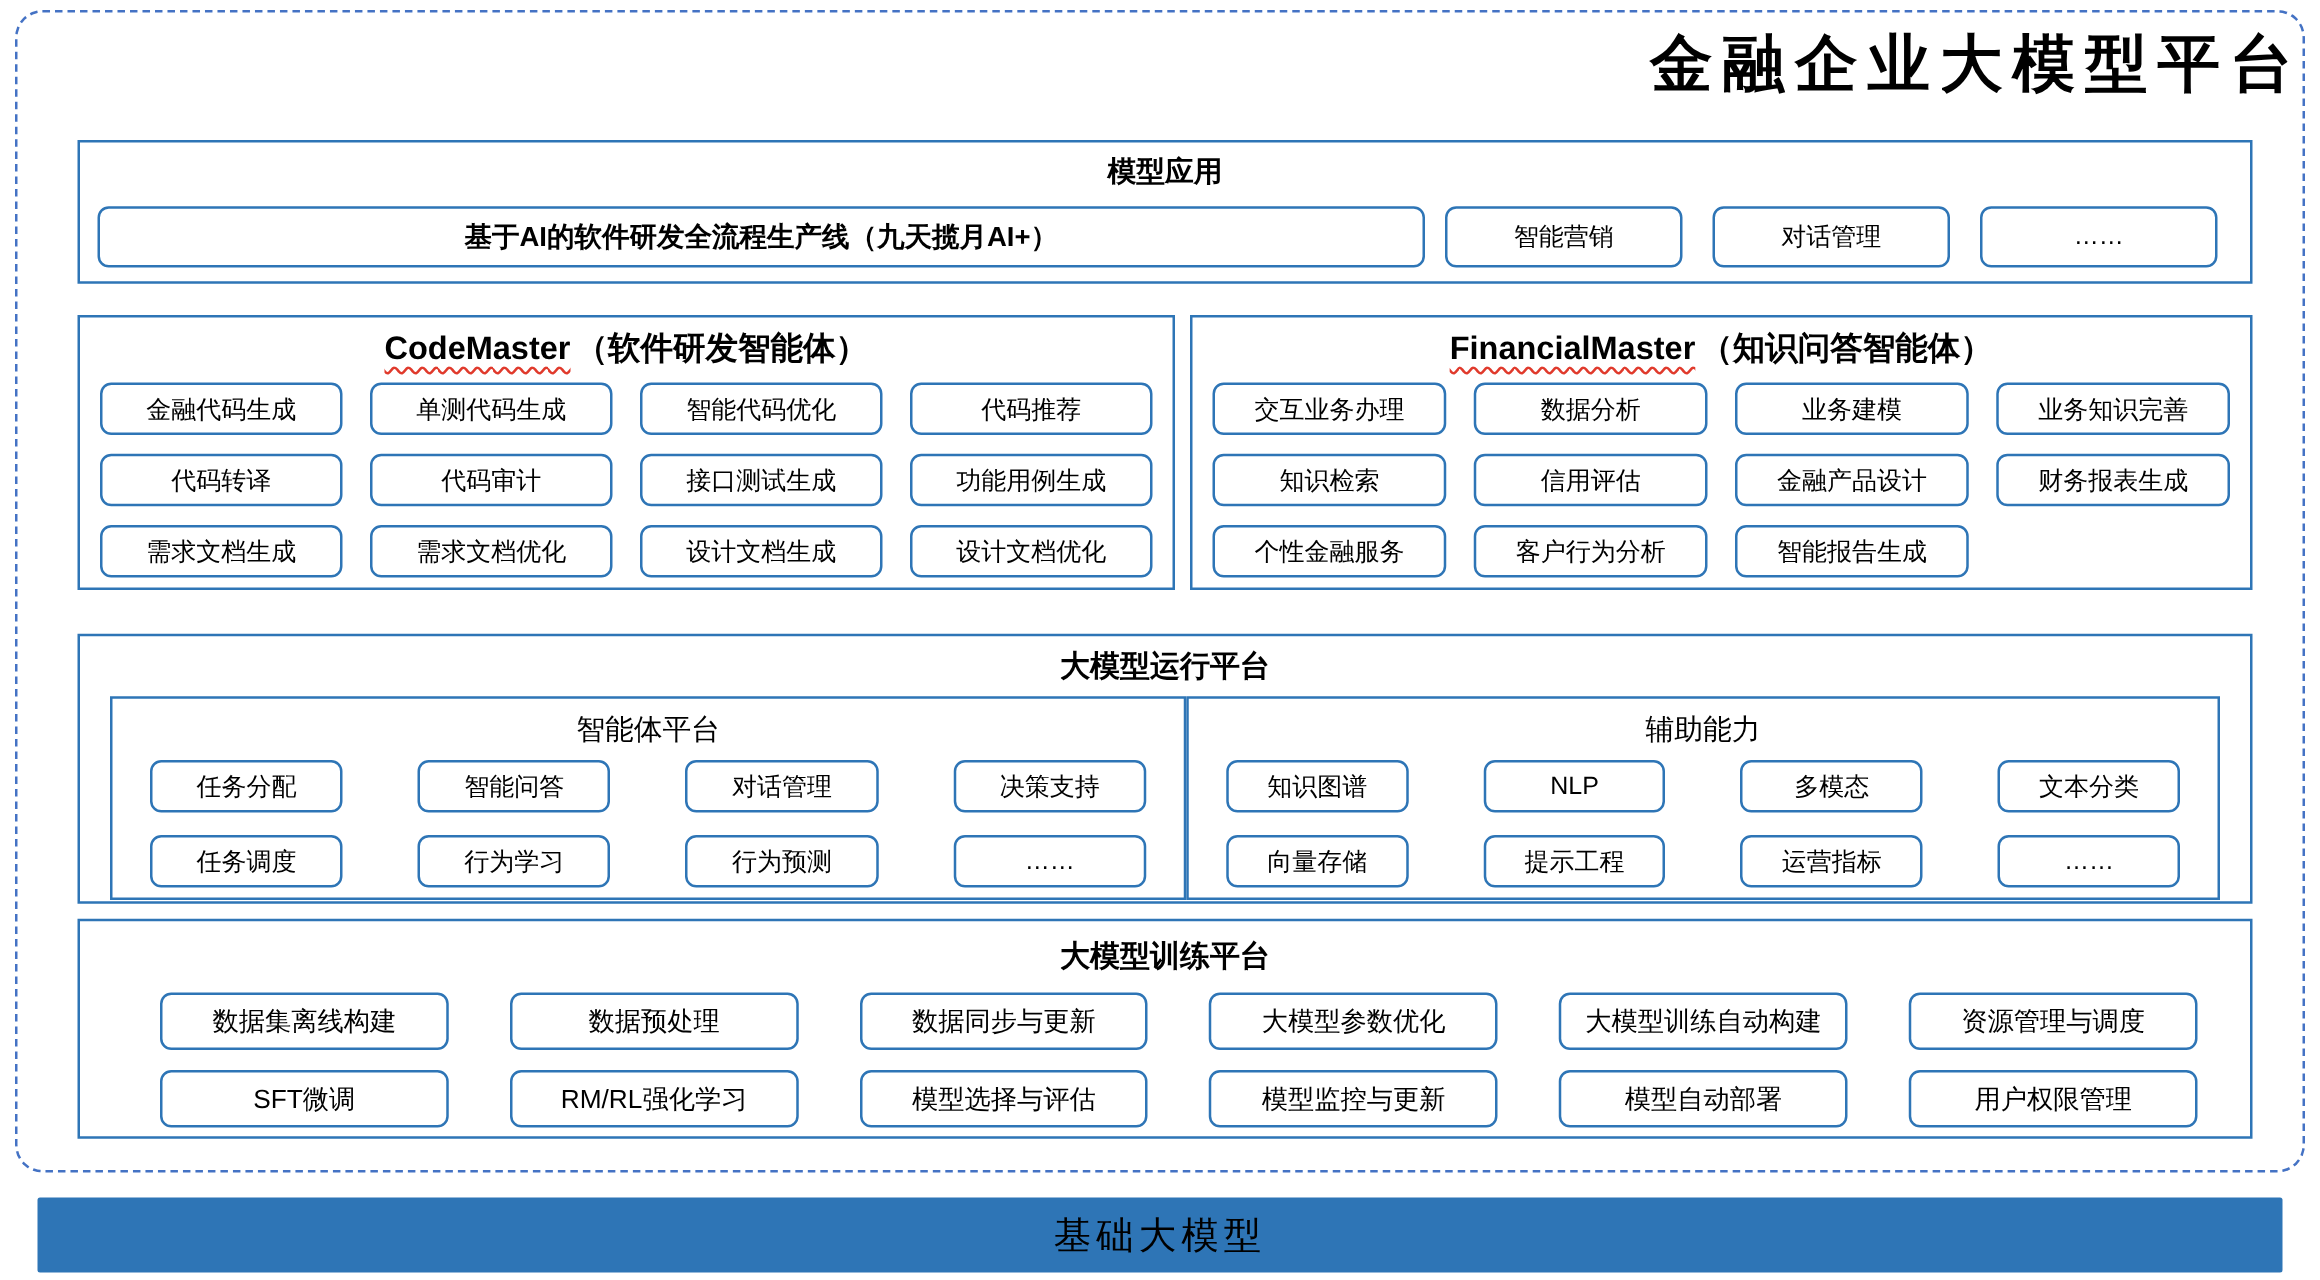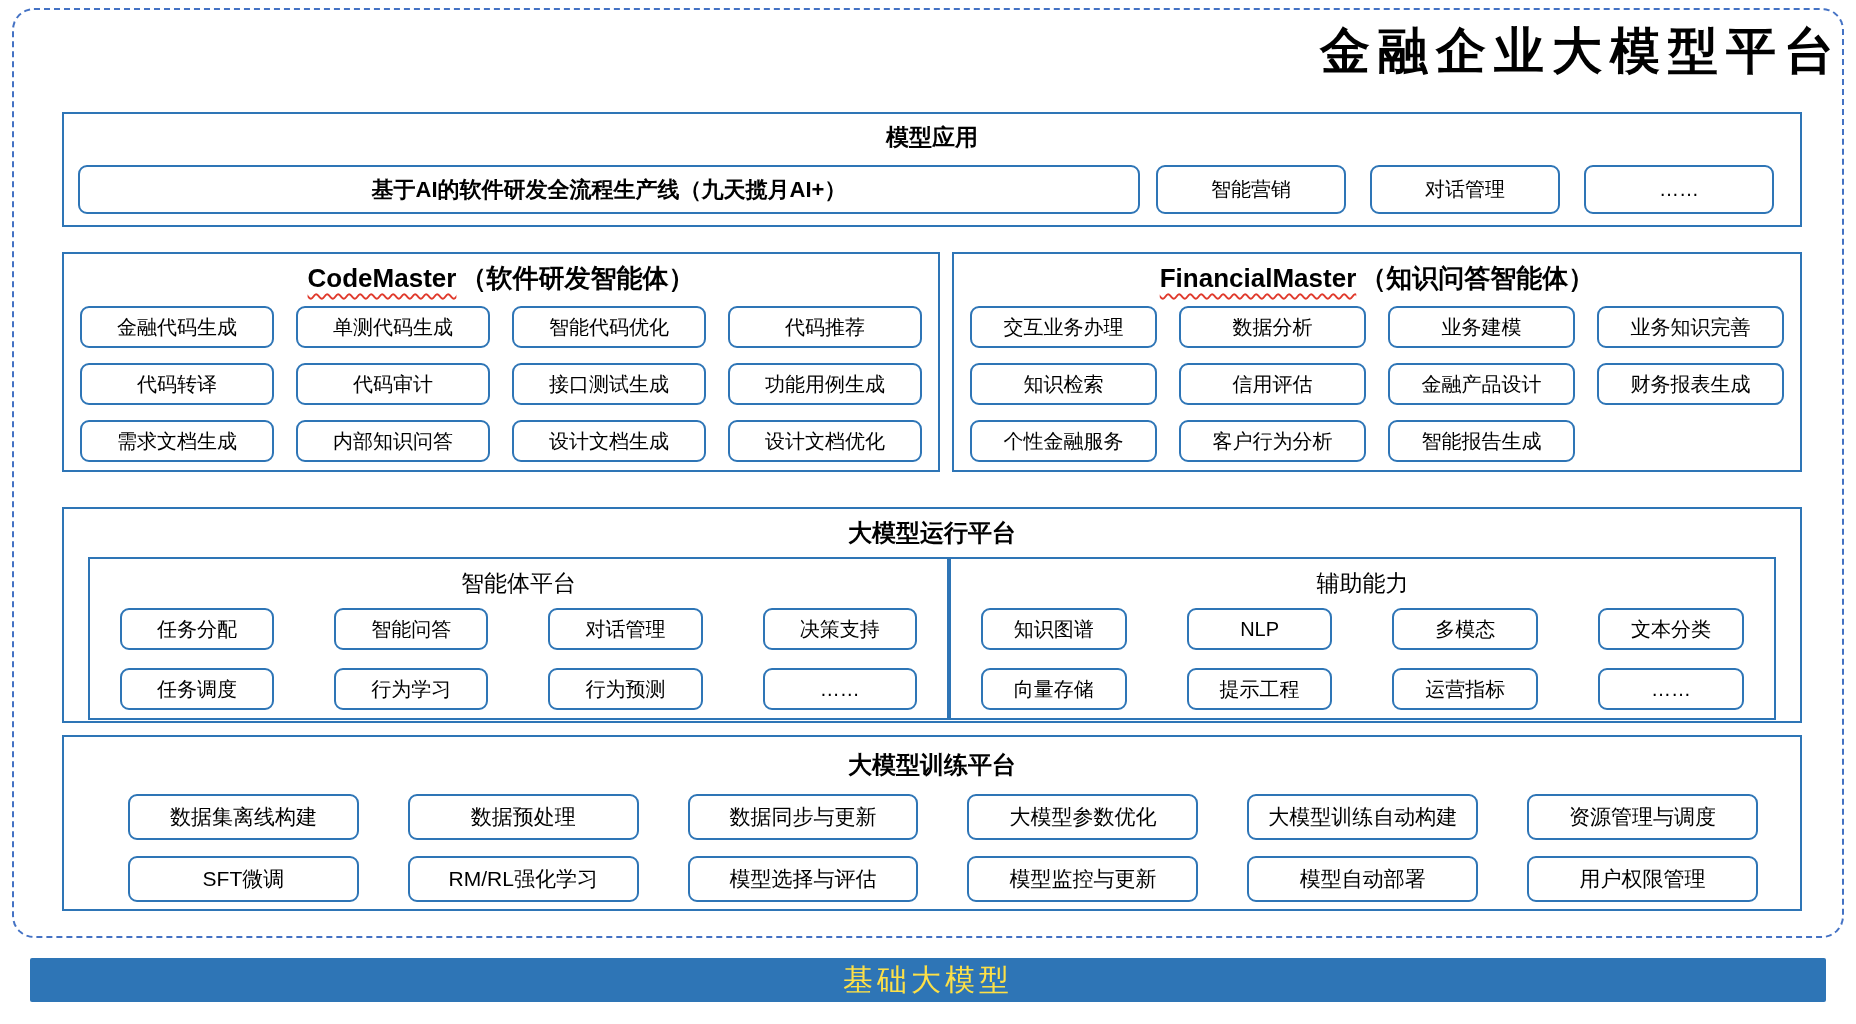--- a/index.html
+++ b/index.html
@@ -54,22 +54,22 @@
   .subpanel-header{text-align:center;font-size:23px;font-weight:400;padding-top:9px;}
   .subpanel-grid{display:grid;grid-template-columns:repeat(4,1fr);gap:18px 60px;padding:9px 30px 0;}
   .subpanel-grid .box{height:42px;}
   
   #sec-training{left:48px;top:725px;width:1740px;height:176px;}
   .training-header{text-align:center;font-weight:bold;font-size:24px;padding-top:12px;}
   .training-grid{display:grid;grid-template-columns:repeat(6,1fr);gap:16px 27px;padding:13px 42px 0;}
   .training-grid .box{height:46px;font-size:21px;margin-left:22px;}
   
   .foundation{
-    position:absolute;left:30px;top:958px;width:1796px;height:44px;
-    background:#2E75B6;color:#fde047;display:flex;align-items:center;justify-content:center;
+    position:absolute;left:30px;top:958px;width:1796px;height:60px;
+    background:#2E75B6;color:#000000;display:flex;align-items:center;justify-content:center;
     font-size:30px;letter-spacing:4px;border-radius:2px;
   }
 </style>
 </head>
 <body>
 
 <div class="frame">
 
   <div class="title">金融企业大模型平台</div>
 
@@ -94,21 +94,21 @@
 
     <div class="box">金融代码生成</div>
         <div class="box">单测代码生成</div>
         <div class="box">智能代码优化</div>
         <div class="box">代码推荐</div>
         <div class="box">代码转译</div>
         <div class="box">代码审计</div>
         <div class="box">接口测试生成</div>
         <div class="box">功能用例生成</div>
         <div class="box">需求文档生成</div>
-        <div class="box">内部知识问答</div>
+        <div class="box">需求文档优化</div>
         <div class="box">设计文档生成</div>
         <div class="box">设计文档优化</div>
       </div>
   </div>
 
   <div class="panel" id="agent-right">
     <div class="agent-header">
       <span class="agent-name">FinancialMaster</span><span class="agent-sub">（知识问答智能体）</span>
     </div>
     <div class="agent-grid">

